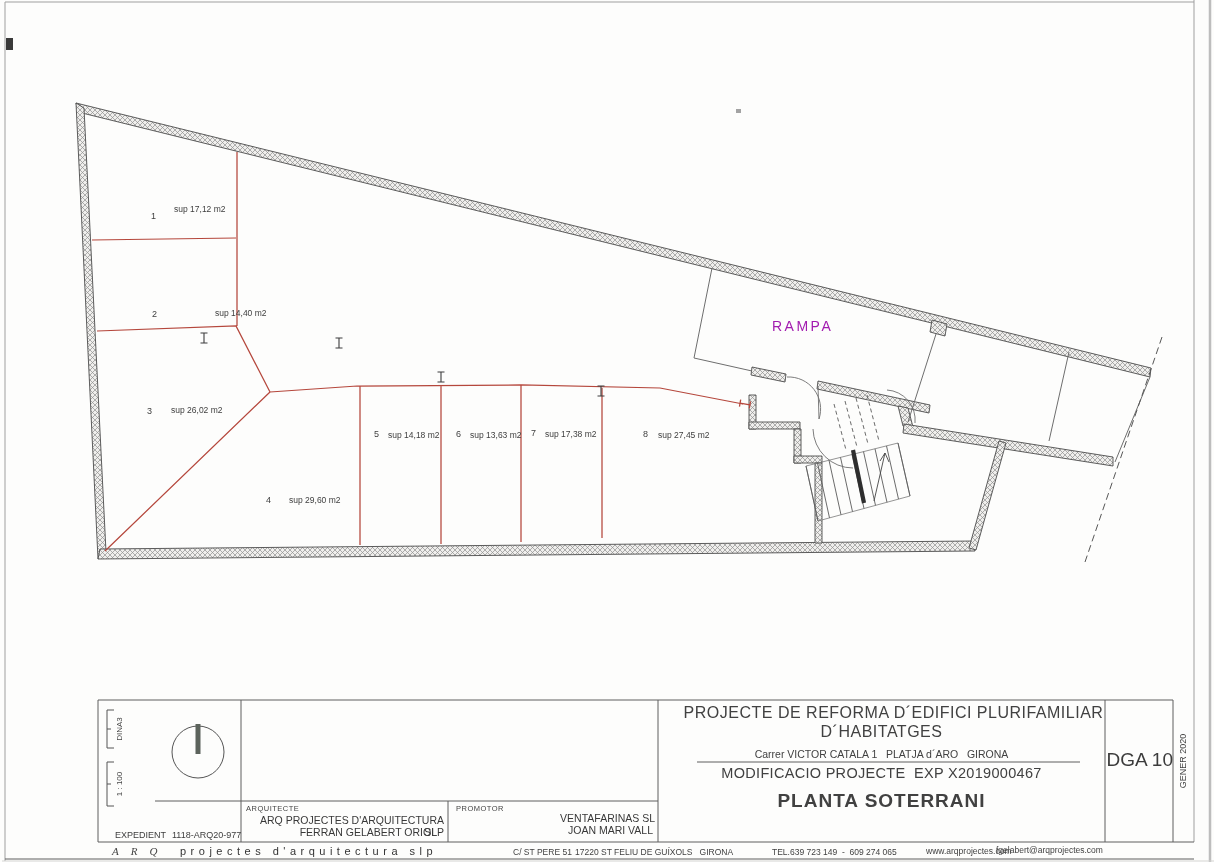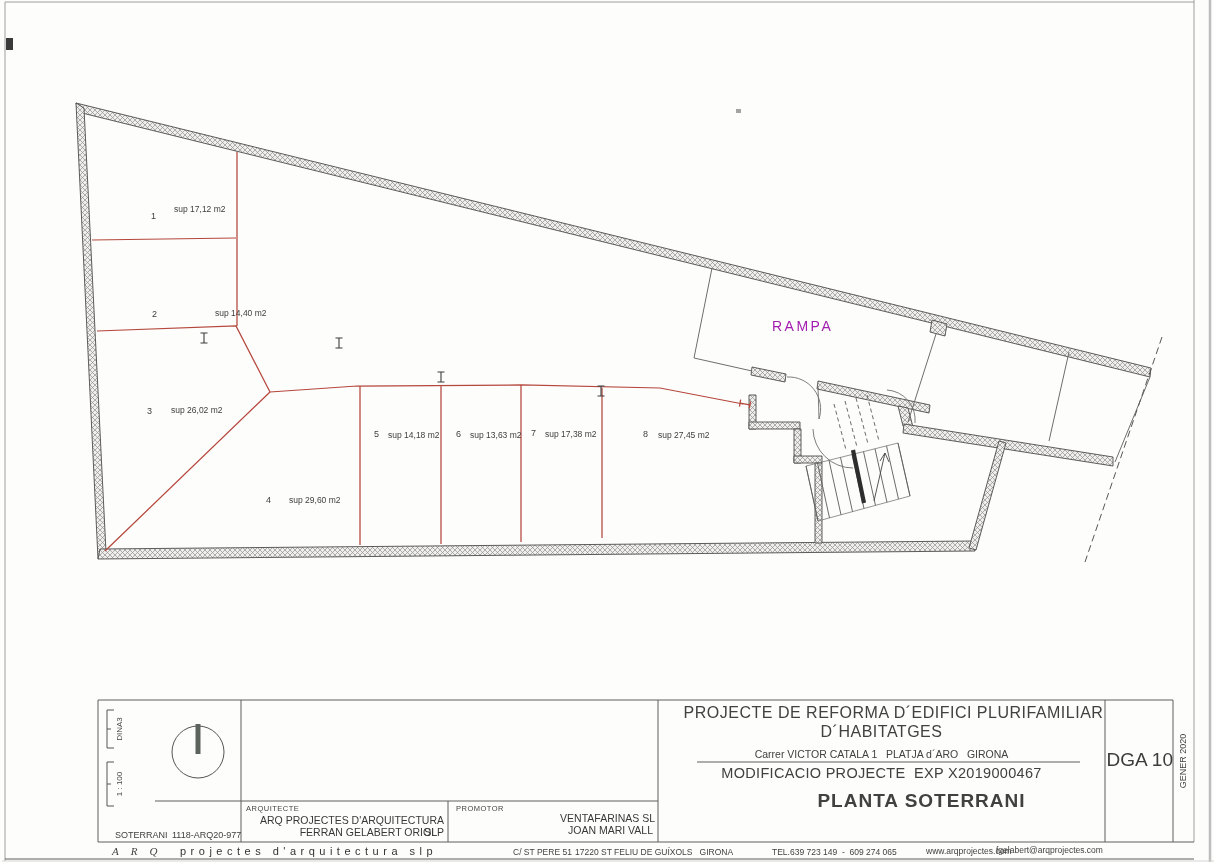--- a/index.html
+++ b/index.html
@@ -10,21 +10,21 @@
   }
   .abs{position:absolute;}
   .pre{white-space:pre;}
   .lbl{font-size:8.5px;color:#3e3e3e;}
   .num{font-size:9px;color:#3e3e3e;}
   .rampa{font-size:14px;letter-spacing:2.5px;color:#a21caf;}
   .tbc{left:658px;width:447px;text-align:center;color:#414141;}
   .t-main{font-size:16px;letter-spacing:.5px;}
   .t-addr{font-size:10.5px;}
   .t-mod{font-size:14.5px;letter-spacing:.3px;}
-  .t-sheet{font-size:19px;font-weight:bold;letter-spacing:1px;padding-left:40px;}
+  .t-sheet{font-size:19px;font-weight:bold;letter-spacing:1px;}
   .t-dga{left:1105px;width:68px;text-align:right;font-size:19px;color:#3c3c3c;}
   .boxlabel{font-size:7.5px;letter-spacing:.5px;color:#444;}
   .boxval{font-size:10.5px;color:#383838;}
   .ra{text-align:right;}
   .exped{font-size:9px;color:#3d3d3d;}
   .foot{font-size:8.5px;color:#3f3f3f;}
   .brand-i{font-family:"Liberation Serif",serif;font-style:italic;font-size:11px;letter-spacing:12px;color:#444;}
   .brand-n{font-size:11px;letter-spacing:4.5px;color:#333;}
   svg{position:absolute;left:0;top:0;}
 </style>
@@ -155,21 +155,21 @@
 <div class="abs t-dga" style="top:749px;">DGA 10</div>
 
 <span class="abs boxlabel" style="left:246px;top:804px;">ARQUITECTE</span>
 <div class="abs boxval ra" style="left:241px;top:814px;width:203px;">ARQ PROJECTES D'ARQUITECTURA SLP</div>
 <div class="abs boxval ra" style="left:241px;top:826px;width:196px;">FERRAN GELABERT ORIOL</div>
 
 <span class="abs boxlabel" style="left:456px;top:804px;">PROMOTOR</span>
 <div class="abs boxval ra" style="left:448px;top:812px;width:207px;">VENTAFARINAS SL</div>
 <div class="abs boxval ra" style="left:448px;top:824px;width:205px;">JOAN MARI VALL</div>
 
-<span class="abs exped" style="left:115px;top:830px;">SOTERRANI</span>
+<span class="abs exped" style="left:115px;top:830px;">EXPEDIENT</span>
 <span class="abs exped" style="left:172px;top:830px;">1118-ARQ20-977</span>
 
 <span class="abs brand-i" style="left:112px;top:845px;">ARQ</span>
 <span class="abs brand-n" style="left:180px;top:845px;">projectes d'arquitectura slp</span>
 <span class="abs foot" style="left:513px;top:847px;">C/ ST PERE 51</span>
 <span class="abs foot pre" style="left:575px;top:847px;">17220 ST FELIU DE GUÍXOLS   GIRONA</span>
 <span class="abs foot pre" style="left:772px;top:847px;">TEL.639 723 149  -  609 274 065</span>
 <span class="abs foot" style="left:926px;top:846px;">www.arqprojectes.com</span>
 <span class="abs foot" style="left:996px;top:845px;">fgelabert@arqprojectes.com</span>
 

